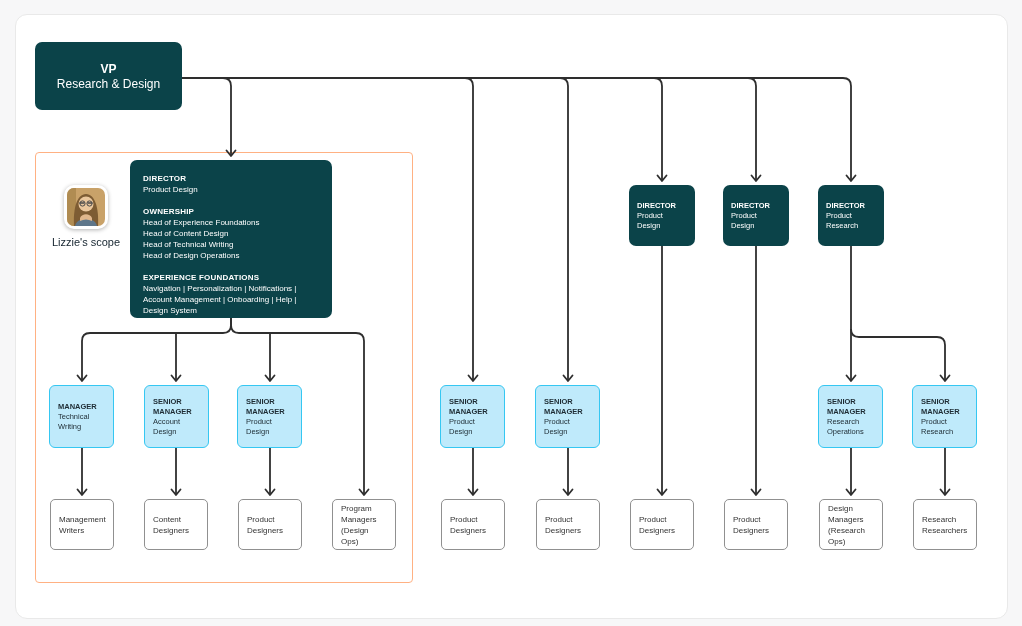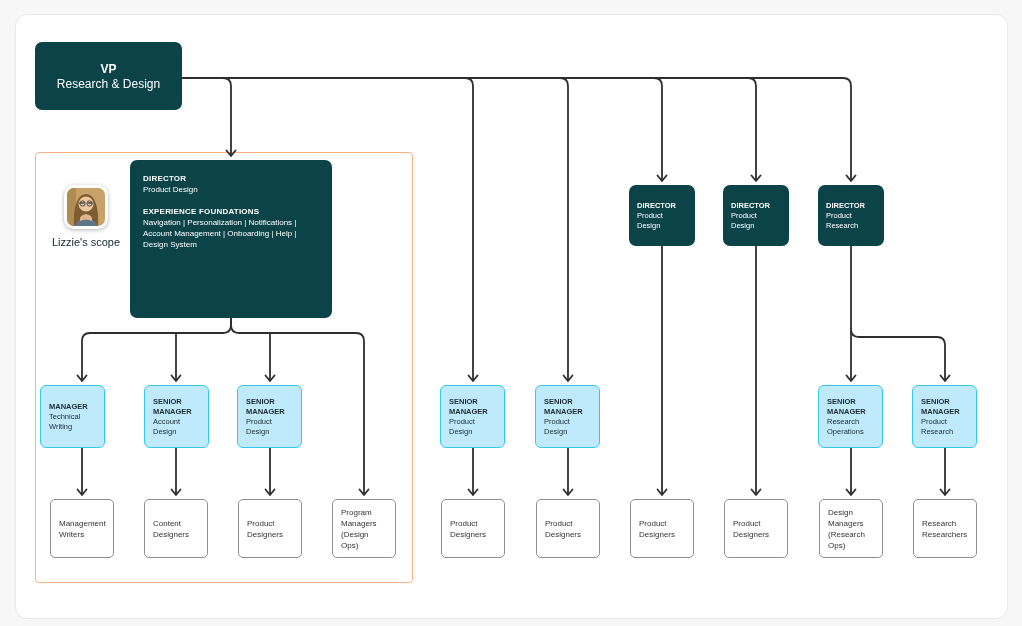--- a/index.html
+++ b/index.html
@@ -24,21 +24,21 @@
       line-height:11px;}
   .lead .hd{font-weight:bold;letter-spacing:.2px;}
   .lead .sec{margin-top:11px;}
   .small{width:66px;height:61px;padding:7px 8px;display:flex;flex-direction:column;
       justify-content:center;font-size:7.5px;line-height:10px;}
   .small .role{font-weight:bold;}
   .mgr{background:#bfeafb;border:1.5px solid #35c7f2;border-radius:6px;color:#1d2b33;
       width:65px;height:63px;top:385px;}
   .dirbox{top:185px;}
   .team{background:#ffffff;border:1px solid #909090;border-radius:5px;color:#333333;
-      width:64px;height:59px;top:499px;font-size:8px;line-height:11px;padding:1px 8px;
+      width:64px;height:51px;top:499px;font-size:8px;line-height:11px;padding:1px 8px;
       display:flex;flex-direction:column;justify-content:center;}
 </style>
 </head>
 <body>
 
 <div class="stage">
   <div class="card"></div>
 
   <div class="node scope-rect"></div>
 
@@ -91,39 +91,46 @@
       <path d="M8,38 C10,28 28,28 30,38 Z" fill="#5e768a"></path>
       <path d="M13,30 C15,25 23,25 25,30 L25,33 C21,31 17,31 13,33 Z" fill="#e0b78c"></path>
     </svg>
   </div>
   <div class="node scope-label">Lizzie's scope</div>
 
   <div class="node dark lead">
     <div class="hd">DIRECTOR</div>
     <div>Product Design</div>
     <div class="sec">
+      <div class="hd">OWNERSHIP</div>
+      <div>Head of Experience Foundations</div>
+      <div>Head of Content Design</div>
+      <div>Head of Technical Writing</div>
+      <div>Head of Design Operations</div>
+    </div>
+    <div class="sec">
       <div class="hd">EXPERIENCE FOUNDATIONS</div>
       <div>Navigation | Personalization | Notifications | Account Management | Onboarding | Help | Design System</div>
     </div>
   </div>
 
   <div class="node dark small dirbox" style="left:629px">
     <span class="role">DIRECTOR</span>
     <span>Product Design</span>
   </div>
   <div class="node dark small dirbox" style="left:723px">
     <span class="role">DIRECTOR</span>
     <span>Product Design</span>
   </div>
   <div class="node dark small dirbox" style="left:818px">
     <span class="role">DIRECTOR</span>
     <span>Product Research</span>
   </div>
 
-  <div class="node small mgr" style="left:40px">
+  <div class="node small mgr" style="left:49px">
     <span class="role">MANAGER</span>
     <span>Technical Writing</span>
   </div>
   <div class="node small mgr" style="left:144px">
     <span class="role">SENIOR MANAGER</span>
     <span>Account Design</span>
   </div>
   <div class="node small mgr" style="left:237px">
     <span class="role">SENIOR MANAGER</span>
     <span>Product Design</span>

